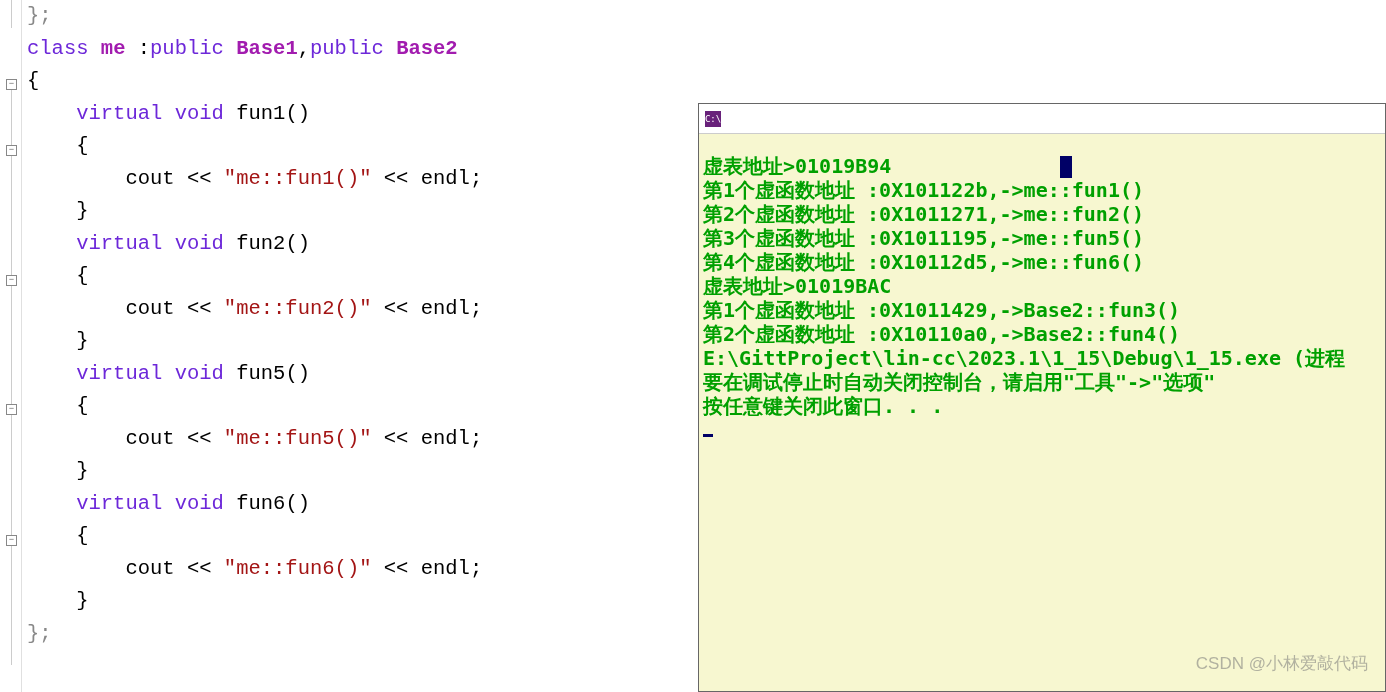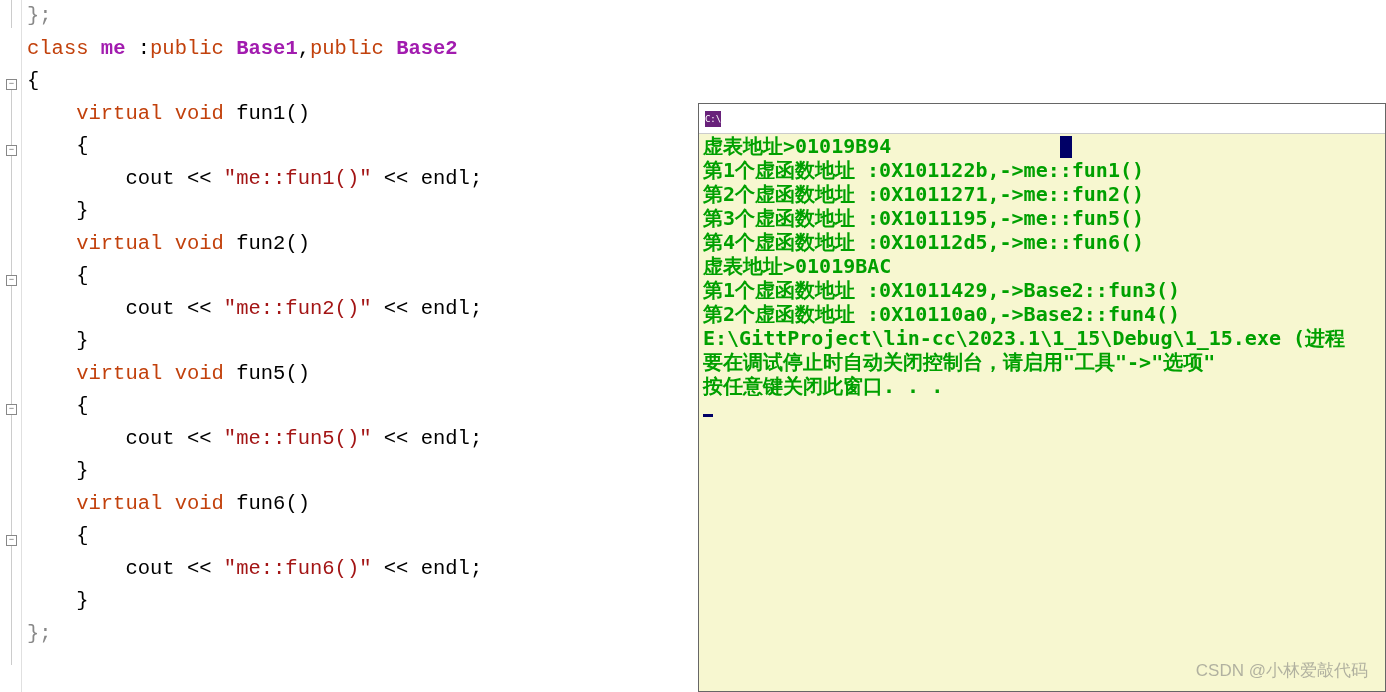--- a/index.html
+++ b/index.html
@@ -46,21 +46,21 @@
   text-align: center;
   color: #666;
   cursor: pointer;
 }
 .bracket-line {
   position: absolute;
   left: 11px;
   width: 1px;
   background: #cccccc;
 }
-.kw { color: #c2410c; }
+.kw { color: #6d28d9; }
 .type { color: #a21caf; font-weight: bold; }
 .str { color: #a31515; }
 .ident { color: #000; margin-top: 20px; }
 .curly { color: #888; }
 
 .console {
   position: absolute;
   left: 698px;
   top: 103px;
   width: 688px;
@@ -85,21 +85,21 @@
   background: #68217a;
   margin-right: 6px;
   display: inline-flex;
   align-items: center;
   justify-content: center;
   color: #fff;
   font-size: 9px;
   font-family: Consolas, monospace;
 }
 .console-body {
-  padding: 0 4px;
+  padding: 20px 4px;
   font-family: "NSimSun", Consolas, monospace;
   font-size: 20px;
   line-height: 24px;
   color: #00a000;
   font-weight: bold;
   white-space: pre;
   position: relative;
 }
 .cursor-block {
   display: inline-block;
@@ -110,21 +110,21 @@
 }
 .cursor-small {
   display: inline-block;
   width: 10px;
   height: 3px;
   background: #000066;
 }
 .watermark {
   position: absolute;
   right: 18px;
-  bottom: 10px;
+  bottom: 17px;
   color: rgba(120,120,120,0.55);
   font-family: "Microsoft YaHei", sans-serif;
   font-size: 17px;
 }
 </style>
 </head>
 <body>
 
 <div class="editor">
   <div class="gutter" id="gutter">

